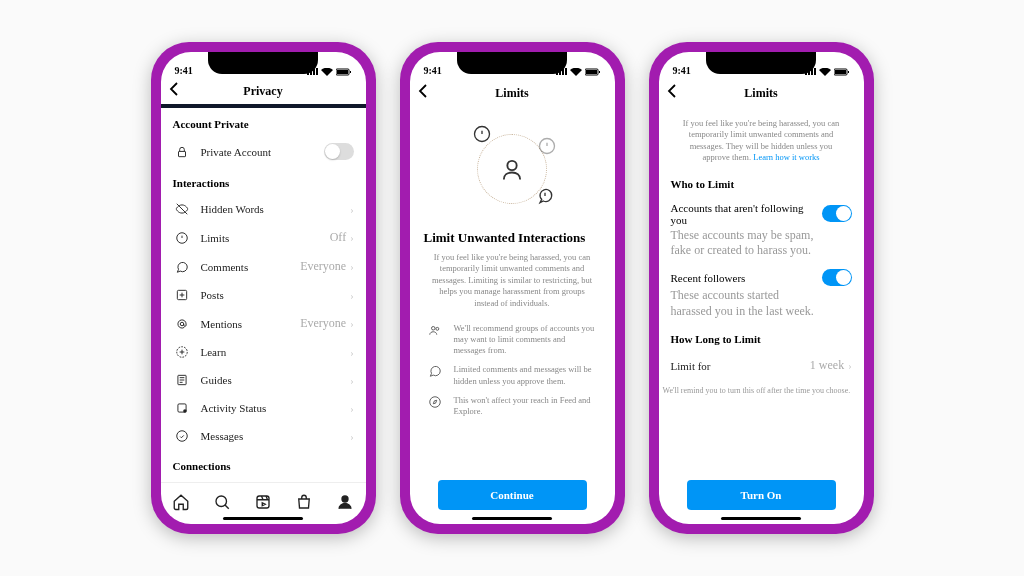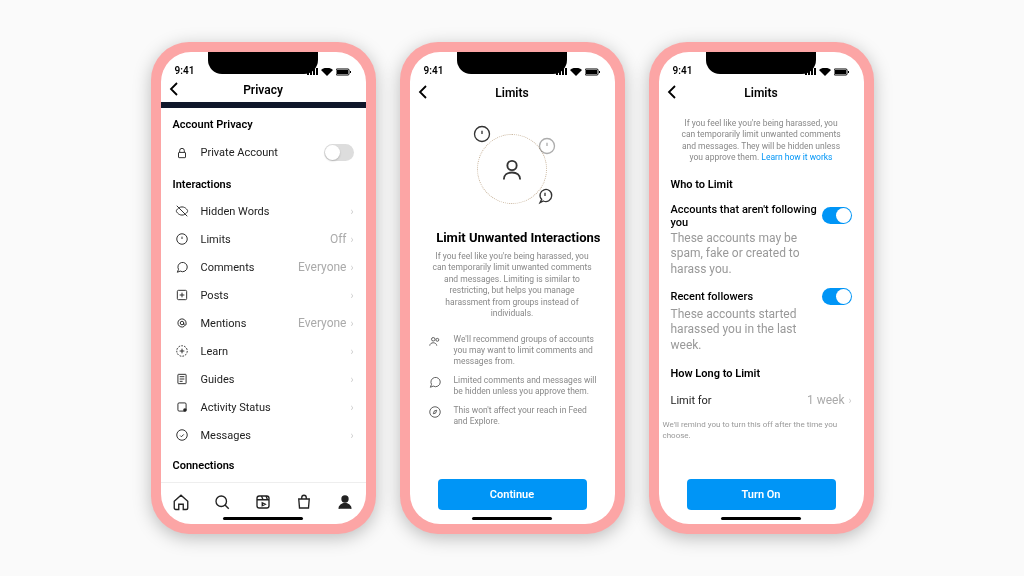--- a/index.html
+++ b/index.html
@@ -9,25 +9,26 @@
     width: 1024px;
     height: 576px;
     display: flex;
     justify-content: center;
     align-items: center;
     gap: 24px;
   }
   .phone {
     width: 225px;
     height: 492px;
-    background: #fca5a5;
+    background: #a21caf;
     border-radius: 38px;
     padding: 10px;
     box-shadow: 0 4px 18px rgba(0,0,0,0.25);
     position: relative;
+    font-family: Liberation Serif, serif;
   }
   .screen {
     width: 100%;
     height: 100%;
     background: #fff;
     border-radius: 30px;
     overflow: hidden;
     display: flex;
     flex-direction: column;
     position: relative;
@@ -51,21 +52,21 @@
     font-size: 10px;
     font-weight: 600;
   }
   .status-icons { display:flex; gap:3px; align-items:center; }
   .header {
     display: flex;
     align-items: center;
     justify-content: center;
     position: relative;
     height: 30px;
-    border-bottom: 6px solid #0f172a;
+    border-bottom: 4px solid #0f172a;
   }
   .header .back {
     position: absolute; left: 8px;
     font-size: 16px;
   }
   .header .title { font-size: 12px; font-weight: 600; }
   .content { flex: 1; overflow-y: auto; }
   .content::-webkit-scrollbar { display:none; }
   .section-h {
     font-size: 11px;
@@ -128,21 +129,21 @@
   }
   .illus .person {
     position:absolute;
   }
   .illus .badge {
     position:absolute;
     width:20px; height:20px;
   }
   .illus svg { stroke:#333; fill:none; stroke-width:1.6; }
   .headline {
-    text-align:right; font-size:13px; font-weight:700;
+    text-align:left; font-size:13px; font-weight:700;
     padding:6px 14px 6px;
   }
   .desc {
     text-align:center; font-size:8.5px; color:#888;
     padding:0 22px 10px; line-height:1.35;
   }
   .feat {
     display:flex; padding:4px 18px; font-size:8.5px; color:#888;
     line-height:1.3;
   }
@@ -192,21 +193,21 @@
     </div>
     <div class="header">
       <span class="back">
         <svg width="10" height="14" viewBox="0 0 10 14">
             <path d="M8 1L2 7l6 6" stroke="#000" stroke-width="1.8" fill="none"></path>
           </svg>
       </span>
       <span class="title">Privacy</span>
     </div>
     <div class="content">
-      <div class="section-h">Account Privacy</div>
+      <div class="section-h">Account Private</div>
       <div class="row">
         <span class="icon">
             <svg viewBox="0 0 24 24">
               <rect x="6" y="11" width="12" height="9" rx="1"></rect>
               <path d="M8 11V8a4 4 0 018 0v3"></path>
             </svg>
           </span>
         <span class="label">Private Account</span>
         <span class="toggle-off"></span>
       </div>

